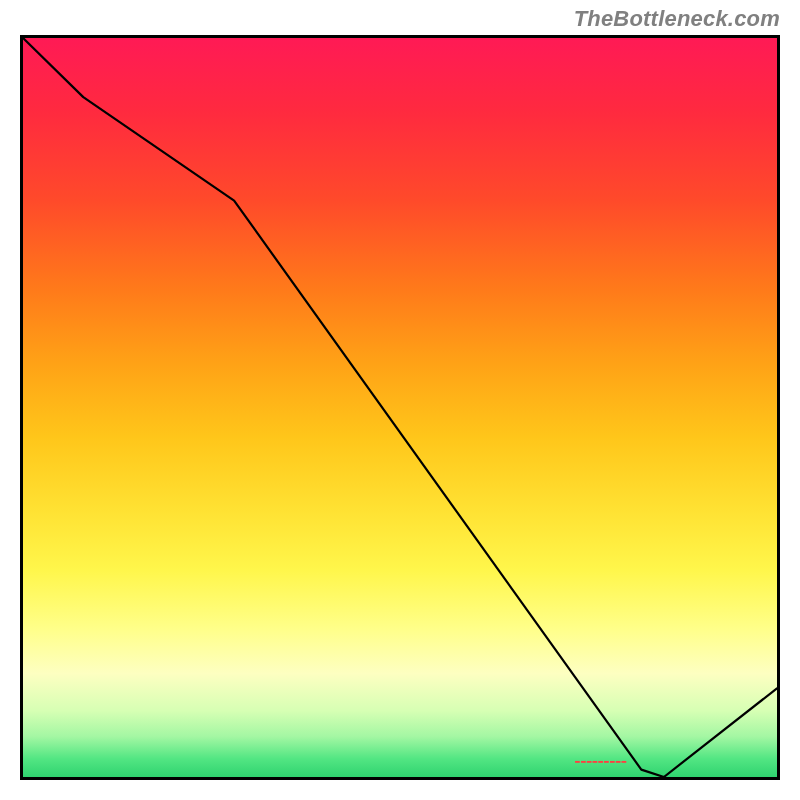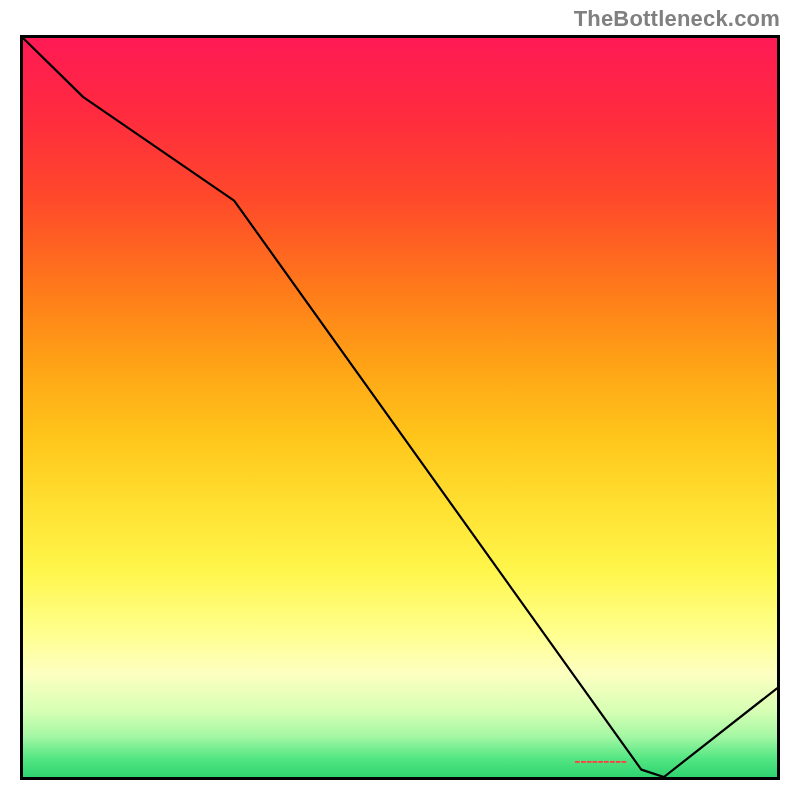--- a/index.html
+++ b/index.html
@@ -7,20 +7,21 @@
     padding: 0;
     width: 800px;
     height: 800px;
     background: #ffffff;
     font-family: Arial, Helvetica, sans-serif;
   }
   .container {
     position: relative;
     width: 800px;
     height: 684px;
+    font-style: italic;
   }
   .watermark {
     position: absolute;
     top: 6px;
     right: 20px;
     font-size: 22px;
     font-weight: bold;
     color: #808080;
     letter-spacing: 0.2px;
   }

